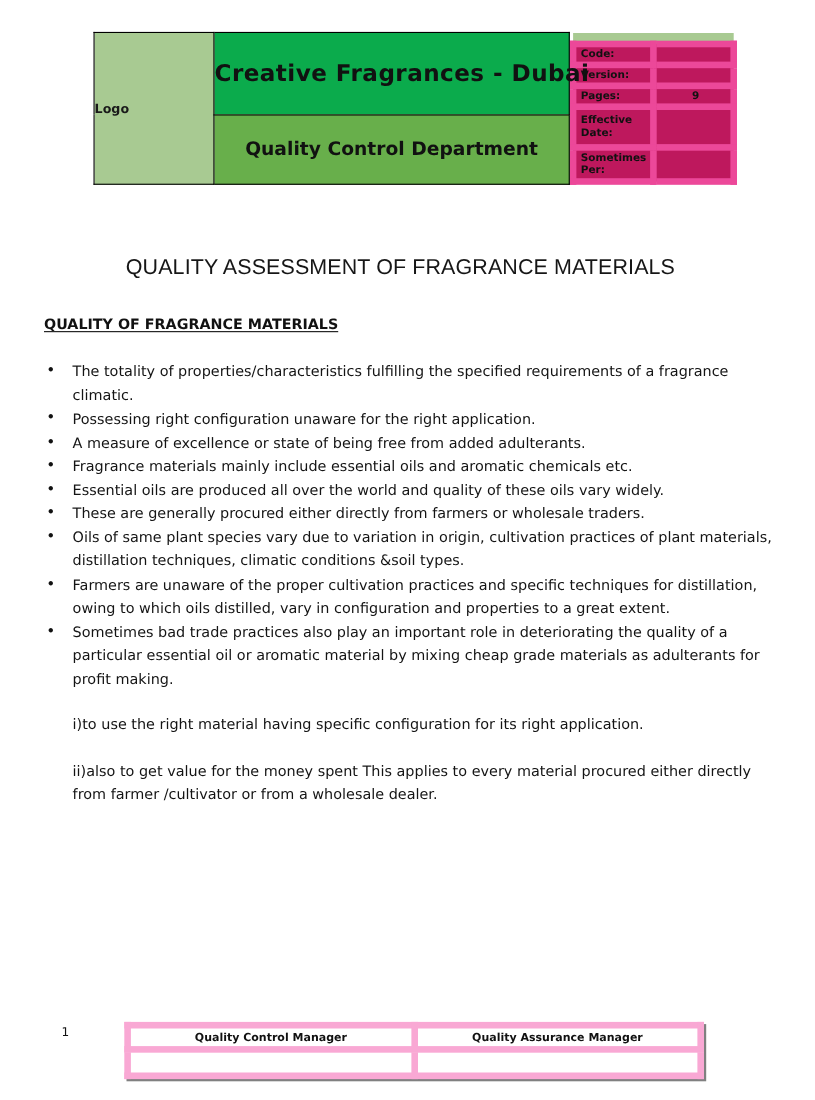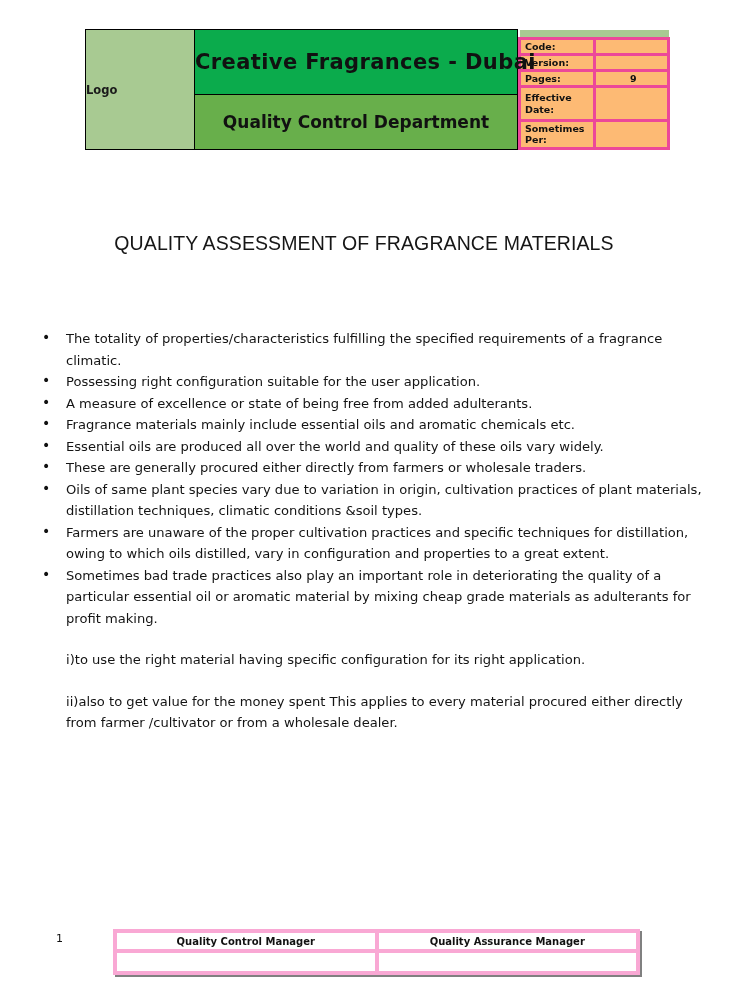--- a/index.html
+++ b/index.html
@@ -80,22 +80,22 @@
     vertical-align: top;
     border: none !important;
   }
   .meta-table {
     width: 100%;
     height: 100%;
     border-collapse: collapse;
     table-layout: fixed;
   }
   .meta-table td {
-    border: 3px solid #ec4899;
-    background: #fdba74;
+    border: 6px solid #ec4899;
+    background: #be185d;
     font-family: "DejaVu Sans", sans-serif;
     font-size: 9.5px;
     font-weight: 600;
     color: #111111;
     padding: 1px 0 1px 4px;
     line-height: 1.18;
   }
   .meta-table td.spacer {
     border: none;
     background: #a8ca92;
@@ -180,21 +180,21 @@
   .footer-table {
     position: absolute;
     left: 113px;
     top: 929px;
     width: 527px;
     border-collapse: collapse;
     table-layout: fixed;
     box-shadow: 2px 2px 0 #808080;
   }
   .footer-table td {
-    border: 4px solid #f9a8d4;
+    border: 6px solid #f9a8d4;
     background: #ffffff;
     height: 14px;
     text-align: center;
     font-family: "DejaVu Sans", sans-serif;
     font-size: 10px;
     font-weight: 600;
     color: #111111;
     padding: 1px 0;
   }
   .footer-table td.blank { height: 16px; }
@@ -246,25 +246,26 @@
     <tr>
       <td class="cell-dept">
         <div class="dept-name">Quality Control Department</div>
       </td>
     </tr>
   </tbody>
     </table>
 
   <div class="doc-title">QUALITY ASSESSMENT OF FRAGRANCE MATERIALS</div>
 
+  <div class="section-heading">QUALITY OF FRAGRANCE MATERIALS</div>
 
   <div class="content">
     <ul class="bullets">
       <li>The totality of properties/characteristics fulfilling the specified requirements of a fragrance climatic.</li>
-      <li>Possessing right configuration suitable for the user application.</li>
+      <li>Possessing right configuration unaware for the right application.</li>
       <li>A measure of excellence or state of being free from added adulterants.</li>
       <li>Fragrance materials mainly include essential oils and aromatic chemicals etc.</li>
       <li>Essential oils are produced all over the world and quality of these oils vary widely.</li>
       <li>These are generally procured either directly from farmers or wholesale traders.</li>
       <li>Oils of same plant species vary due to variation in origin, cultivation practices of plant materials, distillation techniques, climatic conditions &amp;soil types.</li>
       <li>Farmers are unaware of the proper cultivation practices and specific techniques for distillation, owing to which oils distilled, vary in configuration and properties to a great extent.</li>
       <li>Sometimes bad trade practices also play an important role in deteriorating the quality of a particular essential oil or aromatic material by mixing cheap grade materials as adulterants for profit making.</li>
     </ul>
 
 

